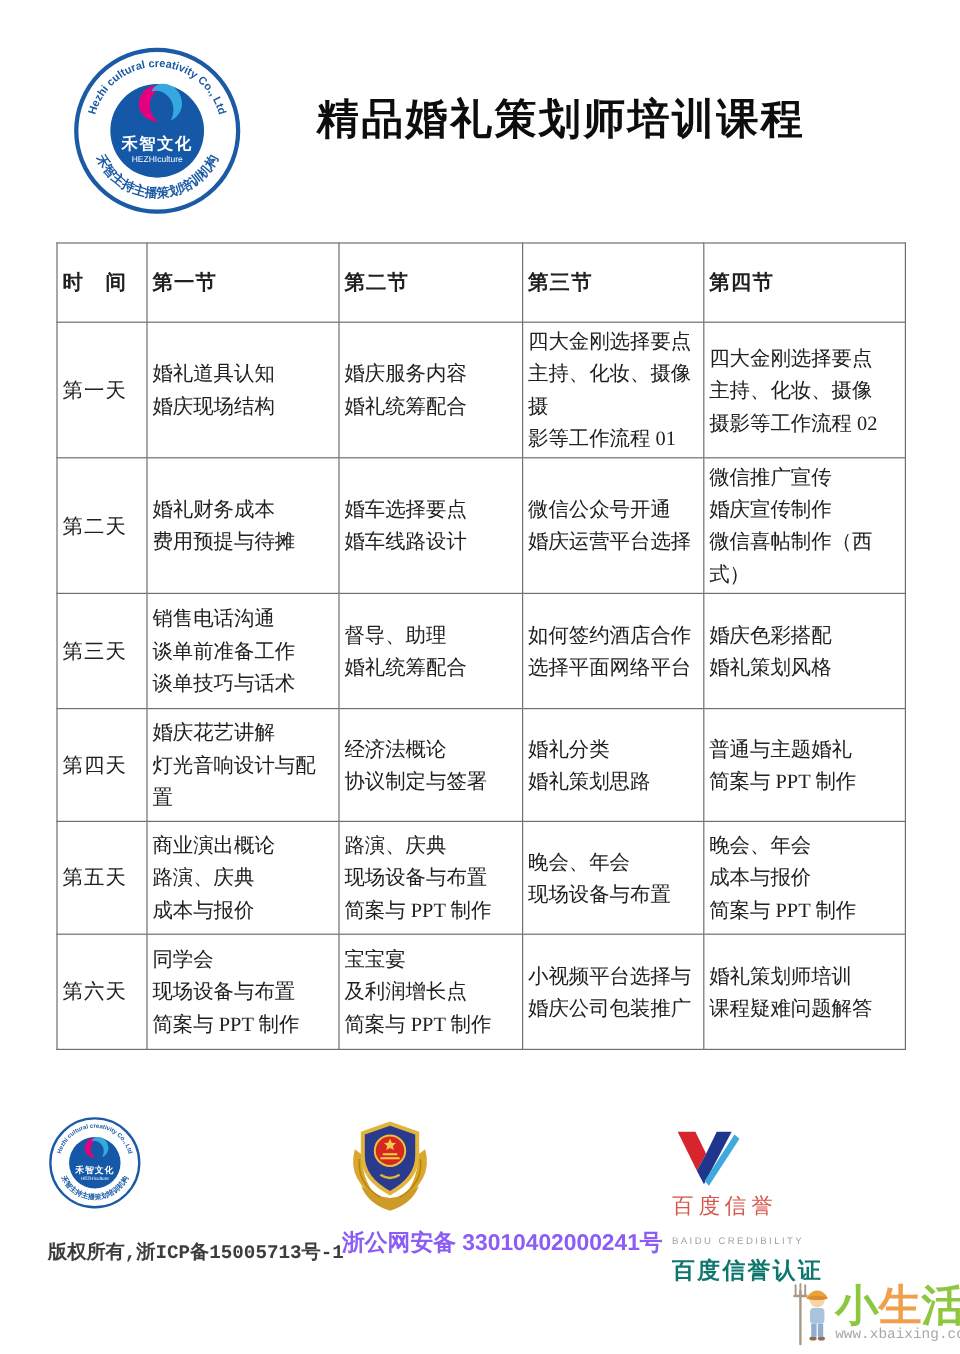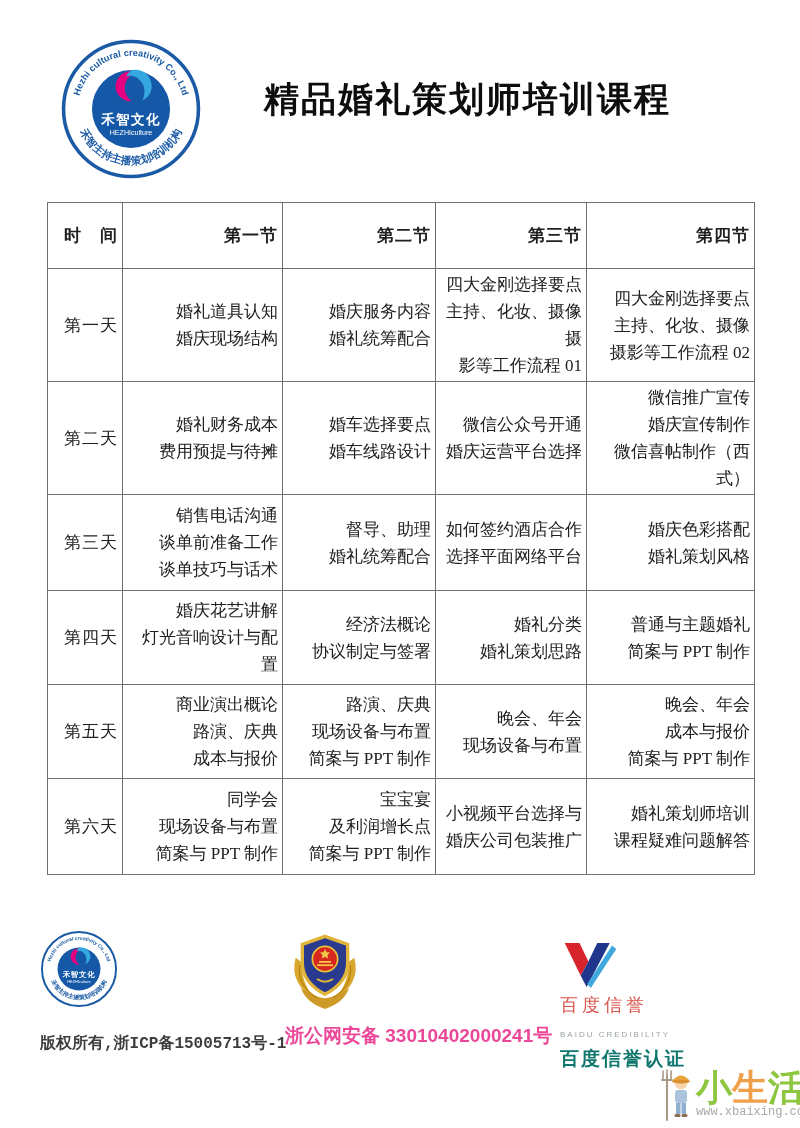--- a/index.html
+++ b/index.html
@@ -16,21 +16,21 @@
   .page-title {
     position:absolute; left:180px; top:76px; width:575px;
     text-align:center; font-size:35px; font-weight:bold; letter-spacing:2px; color:#0d0d0d;
     white-space:nowrap;
   }
 
   
   table.course { position:absolute; left:47px; top:202px; width:707px;
     border-collapse:collapse; table-layout:fixed; }
   table.course th, table.course td {
-    border:1px solid #6f6f6f; text-align:right; vertical-align:middle;
+    border:1px solid #6f6f6f; text-align:left; vertical-align:middle;
     font-size:17px; line-height:27px; white-space:pre-line; padding:2px 4px;
     color:#202020;
     font-family:Liberation Serif, serif;
   }
   table.course th { font-weight:bold; letter-spacing:1px; }
   td.day { vertical-align:top; padding-top:23px; font-size:18px; letter-spacing:1px; }
   tr.hdr  { height:66px; }
   tr.r1 { height:102px; } tr.r2 { height:94px; } tr.r3 { height:96px; }
   tr.r4 { height:94px; } tr.r5 { height:94px; } tr.r6 { height:96px; }
 
@@ -40,21 +40,21 @@
   .fb-mid    { left:285px; width:250px; }
   .fb-right  { left:560px; width:180px; top:938px; }
   .footer-logo { width:78px; height:78px; }
   .badge-svg { width:80px; height:82px; }
   .copyright-text {
     margin-top:25px; font-family:Liberation Mono, monospace;
     font-size:16px; font-weight:bold; color:#3d3d3d; white-space:nowrap;
   }
   .police-text {
     margin-top:11px; font-family:"Liberation Sans","DejaVu Sans",sans-serif;
-    font-size:19px; font-weight:bold; color:#ec4899; white-space:nowrap;
+    font-size:19px; font-weight:bold; color:#8b5cf6; white-space:nowrap;
   }
   .baidu-svg { width:58px; height:54px; }
   .baidu-cn { margin-top:1px; font-family:"Liberation Sans","DejaVu Sans",sans-serif;
     font-size:18px; color:#d9544a; letter-spacing:4px; }
   .baidu-en { font-family:"Liberation Sans","DejaVu Sans",sans-serif;
     font-size:8px; color:#9aa4ab; letter-spacing:2px; margin-top:13px; }
   .baidu-cert { margin-top:7px; font-family:"Liberation Sans","DejaVu Sans",sans-serif;
     font-size:19px; font-weight:bold; color:#0f766e; letter-spacing:2px; }
 
   

